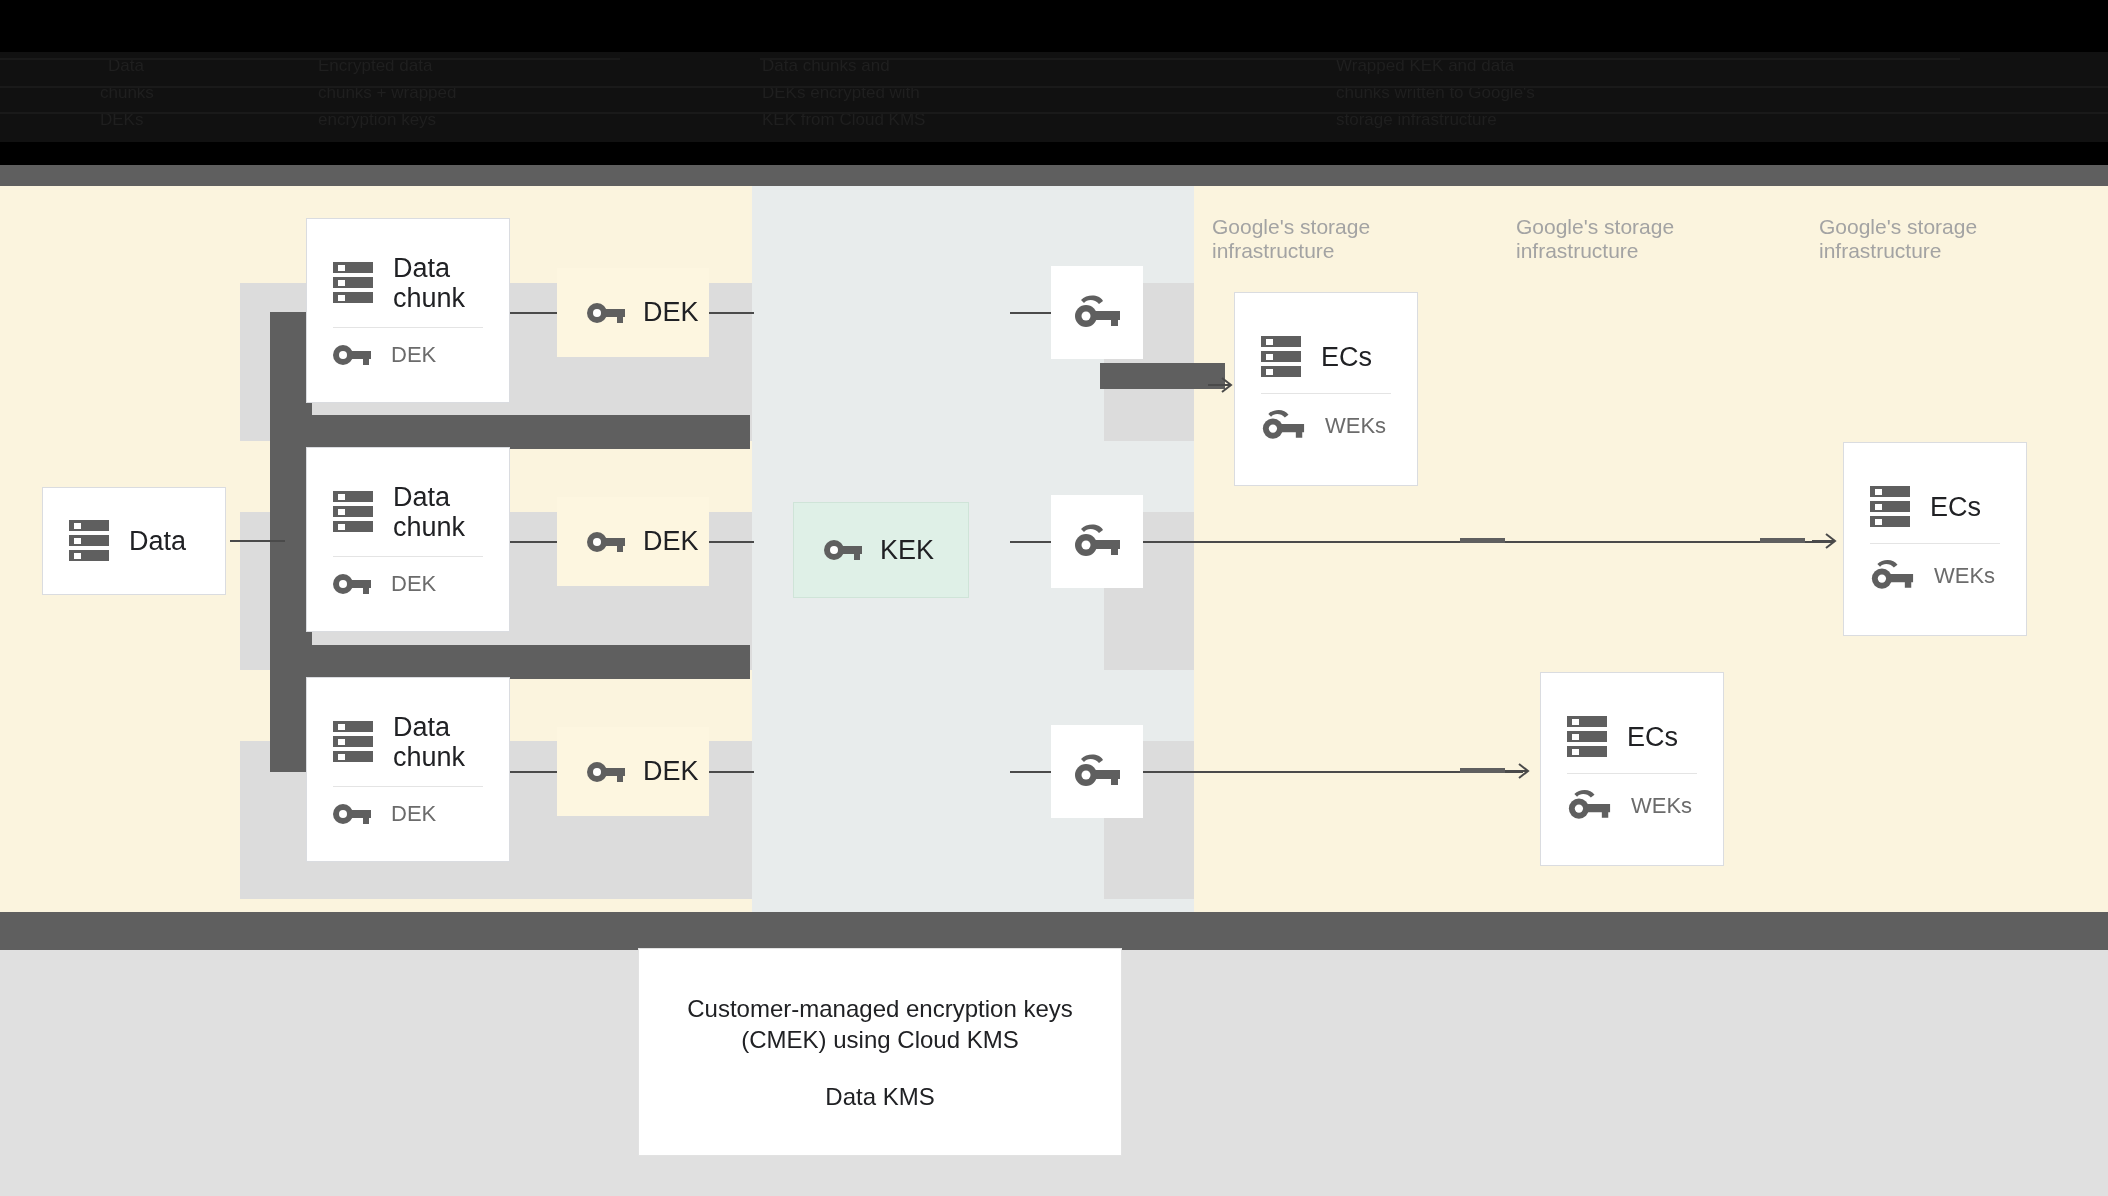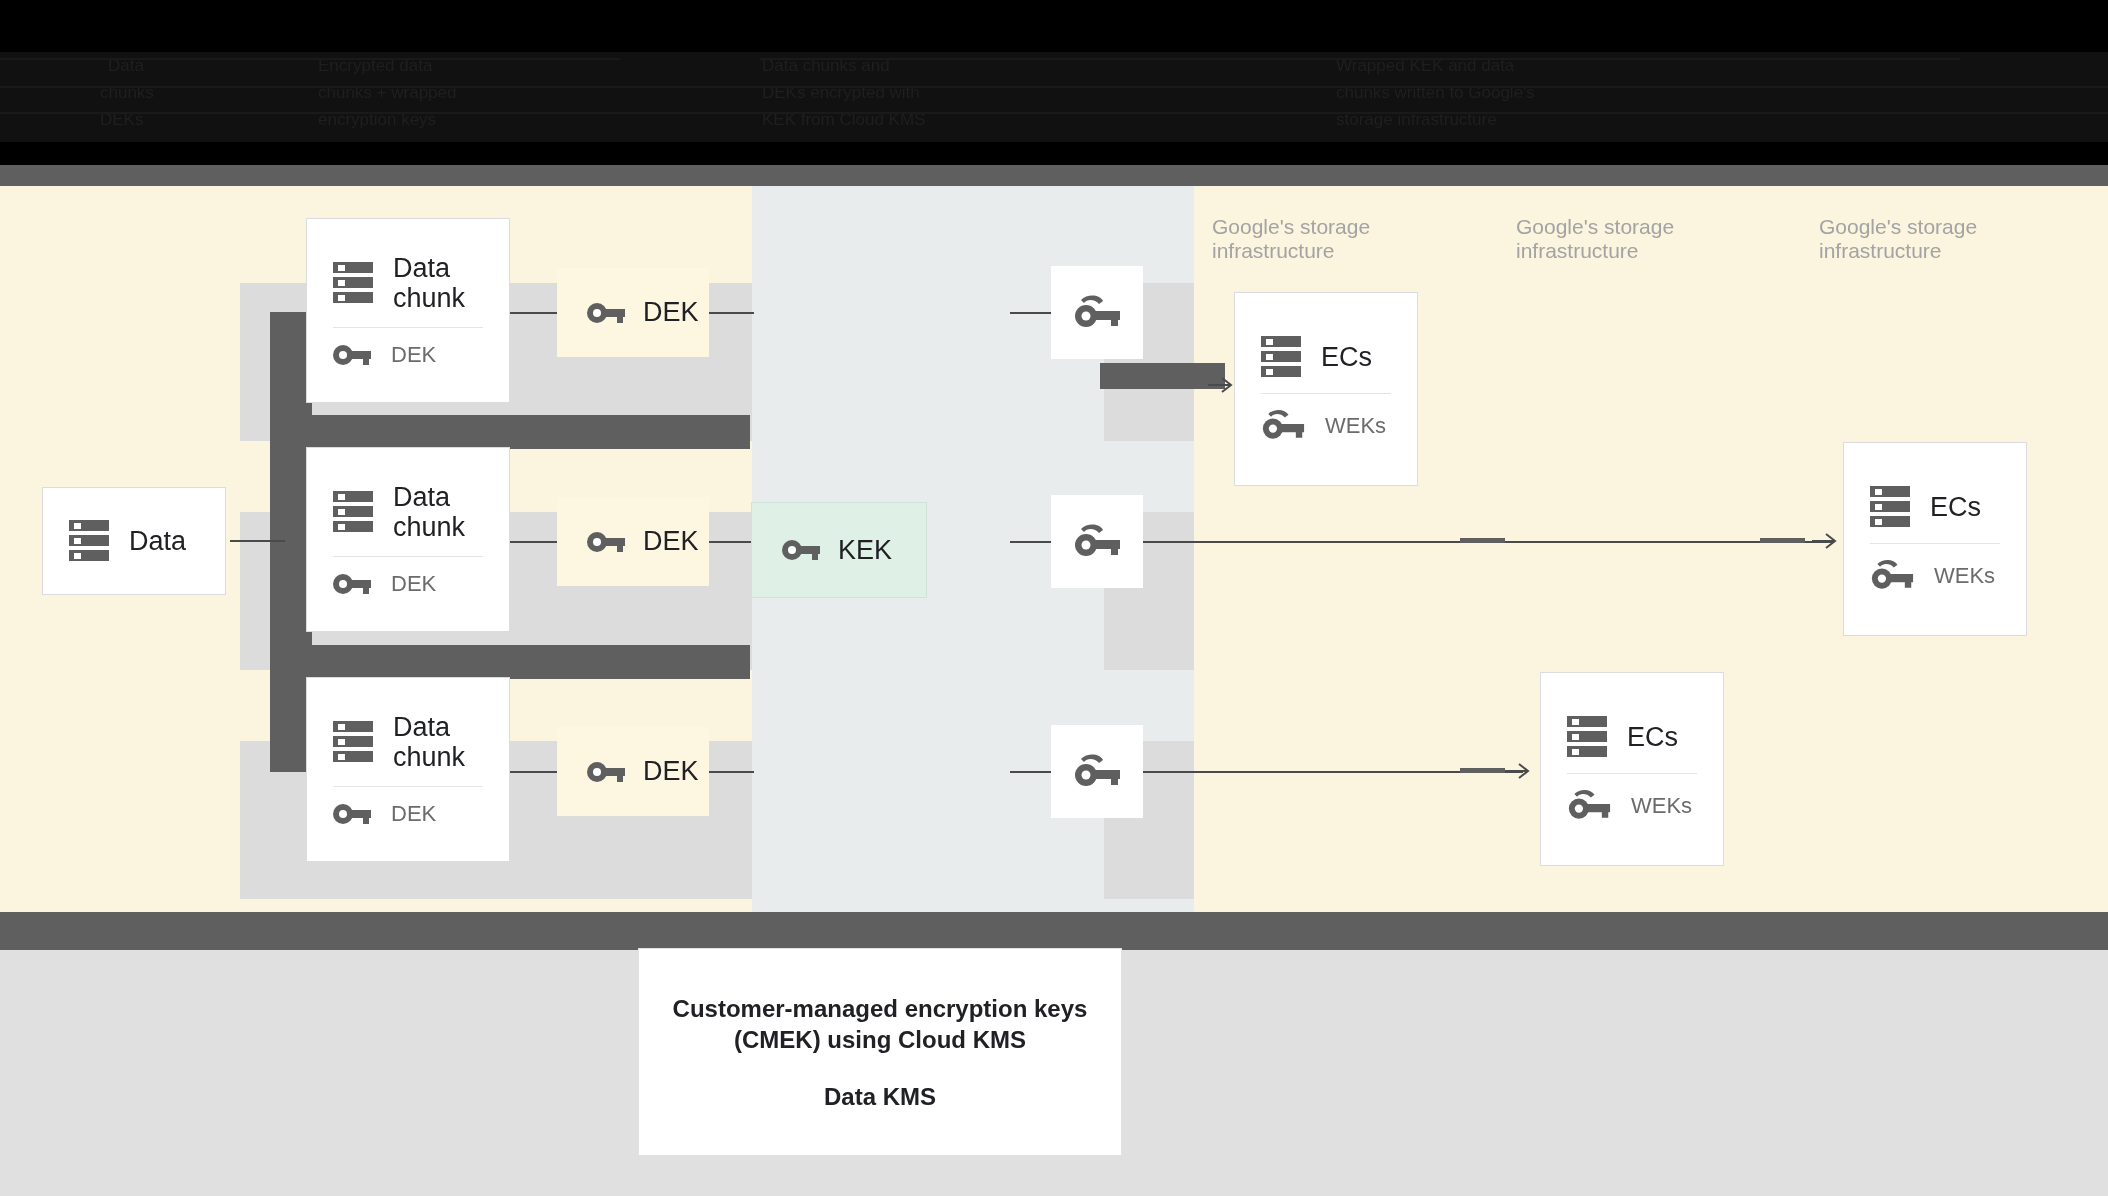--- a/index.html
+++ b/index.html
@@ -106,21 +106,21 @@
     white-space:pre-line;
   }
 
   
   .caption-box {
     position:absolute; left:638px; top:948px; width:484px; height:208px;
     background:#ffffff; border:1px solid #e2e2e2;
     display:flex; flex-direction:column; align-items:center; justify-content:center;
     text-align:center;
   }
-  .caption-strong { font-size:24px; font-weight:bold; color:#202124; line-height:31px; }
+  .caption-strong { font-size:24px; font-weight:normal; color:#202124; line-height:31px; }
   .caption-sep { height:26px; }
   .caption-normal { font-size:23px; color:#202124; line-height:30px; }
 </style>
 </head>
 <body>
 
 <div id="root">
 
   <div class="top-banner">
     <div class="banner-strip"></div>
@@ -303,21 +303,21 @@
         <rect x="30" y="8" width="6" height="14" fill="#5f5f5f"></rect>
       </svg>
     </span>
     <span class="dek-label">DEK</span>
   </div>
 
   <div class="conn" style="left:709px; top:312px; width:45px;"></div>
   <div class="conn" style="left:709px; top:541px; width:45px;"></div>
   <div class="conn" style="left:709px; top:771px; width:45px;"></div>
 
-  <div class="kek-box" style="left:751px; top:502px; width:176px; height:96px;">
+  <div class="kek-box" style="left:793px; top:502px; width:176px; height:96px;">
     <span>
       <svg class="icon-key" width="38" height="24" viewBox="0 0 38 24">
         <circle cx="10" cy="12" r="10" fill="#5f5f5f"></circle>
           <circle cx="10" cy="12" r="4" fill="#fff"></circle>
         <rect x="17" y="8" width="21" height="8" fill="#5f5f5f"></rect>
         <rect x="30" y="8" width="6" height="14" fill="#5f5f5f"></rect>
       </svg>
     </span>
     <span class="kek-label">KEK</span>
   </div>

